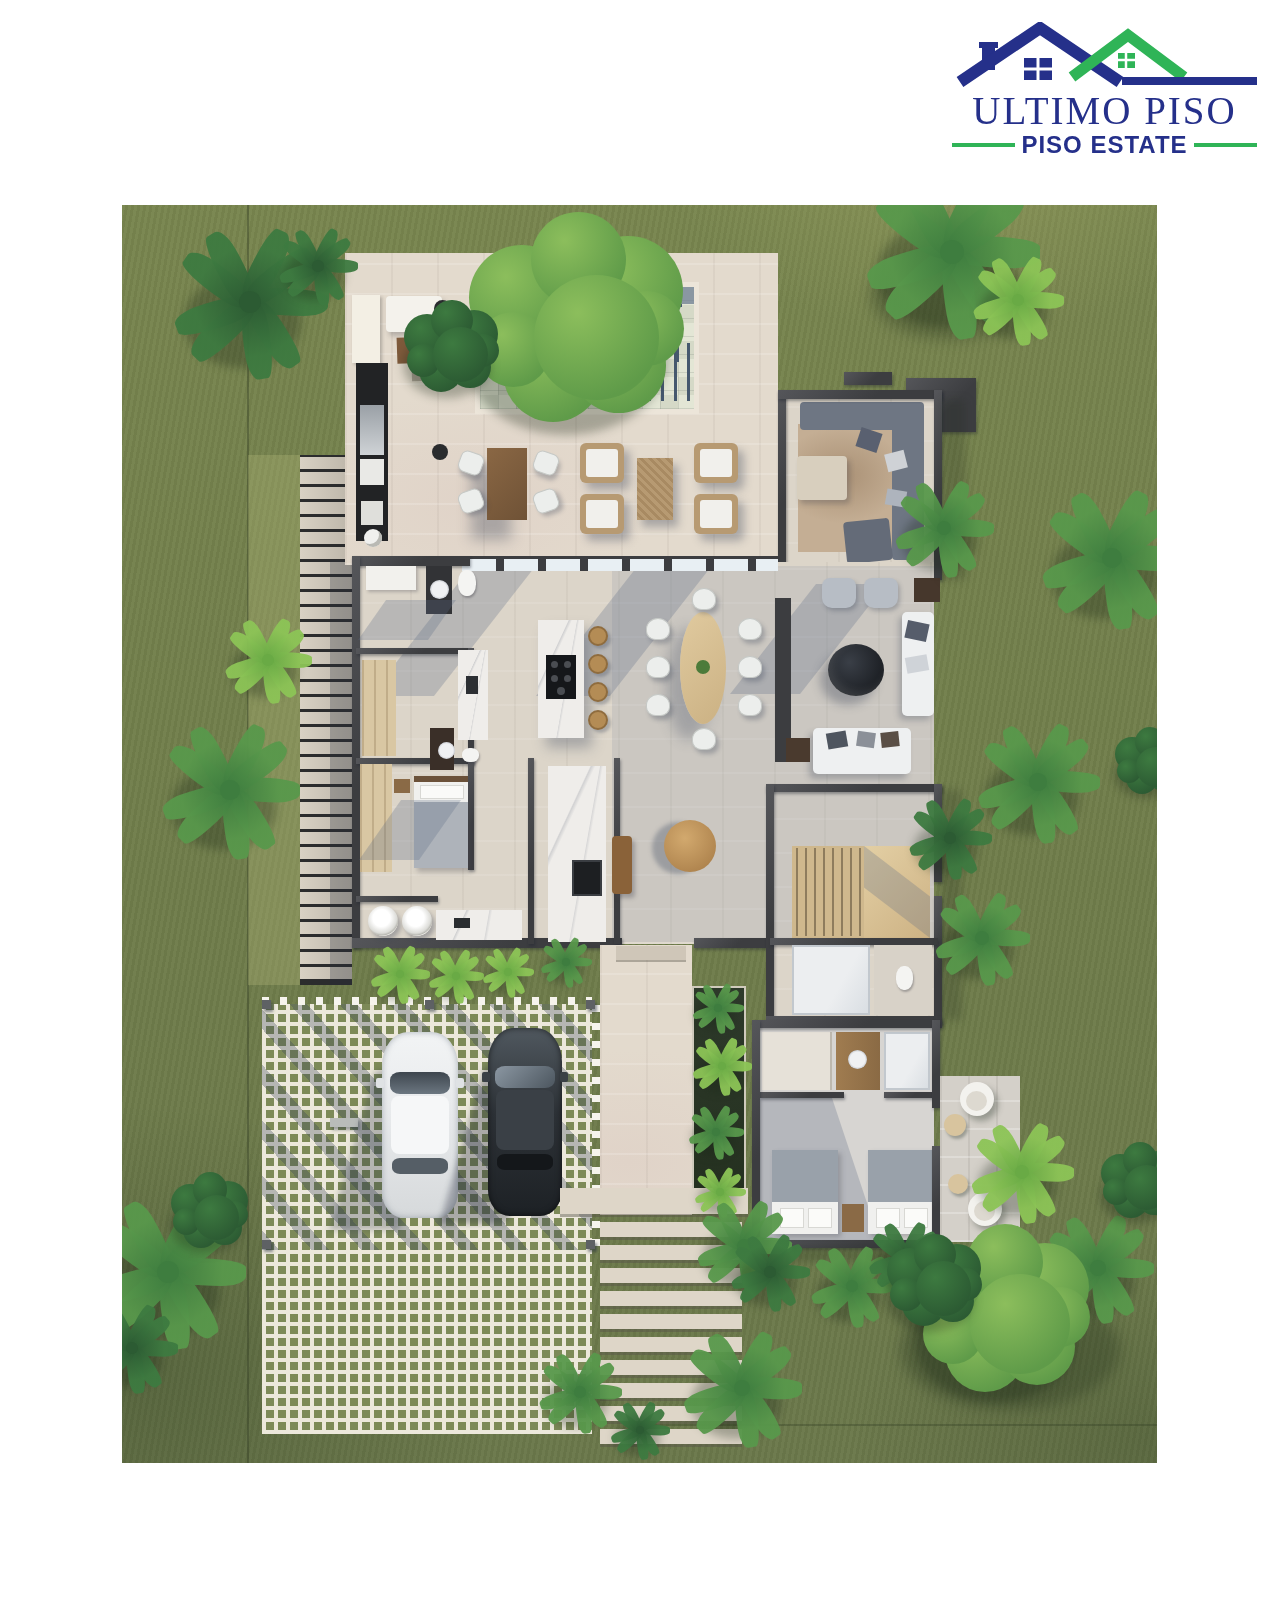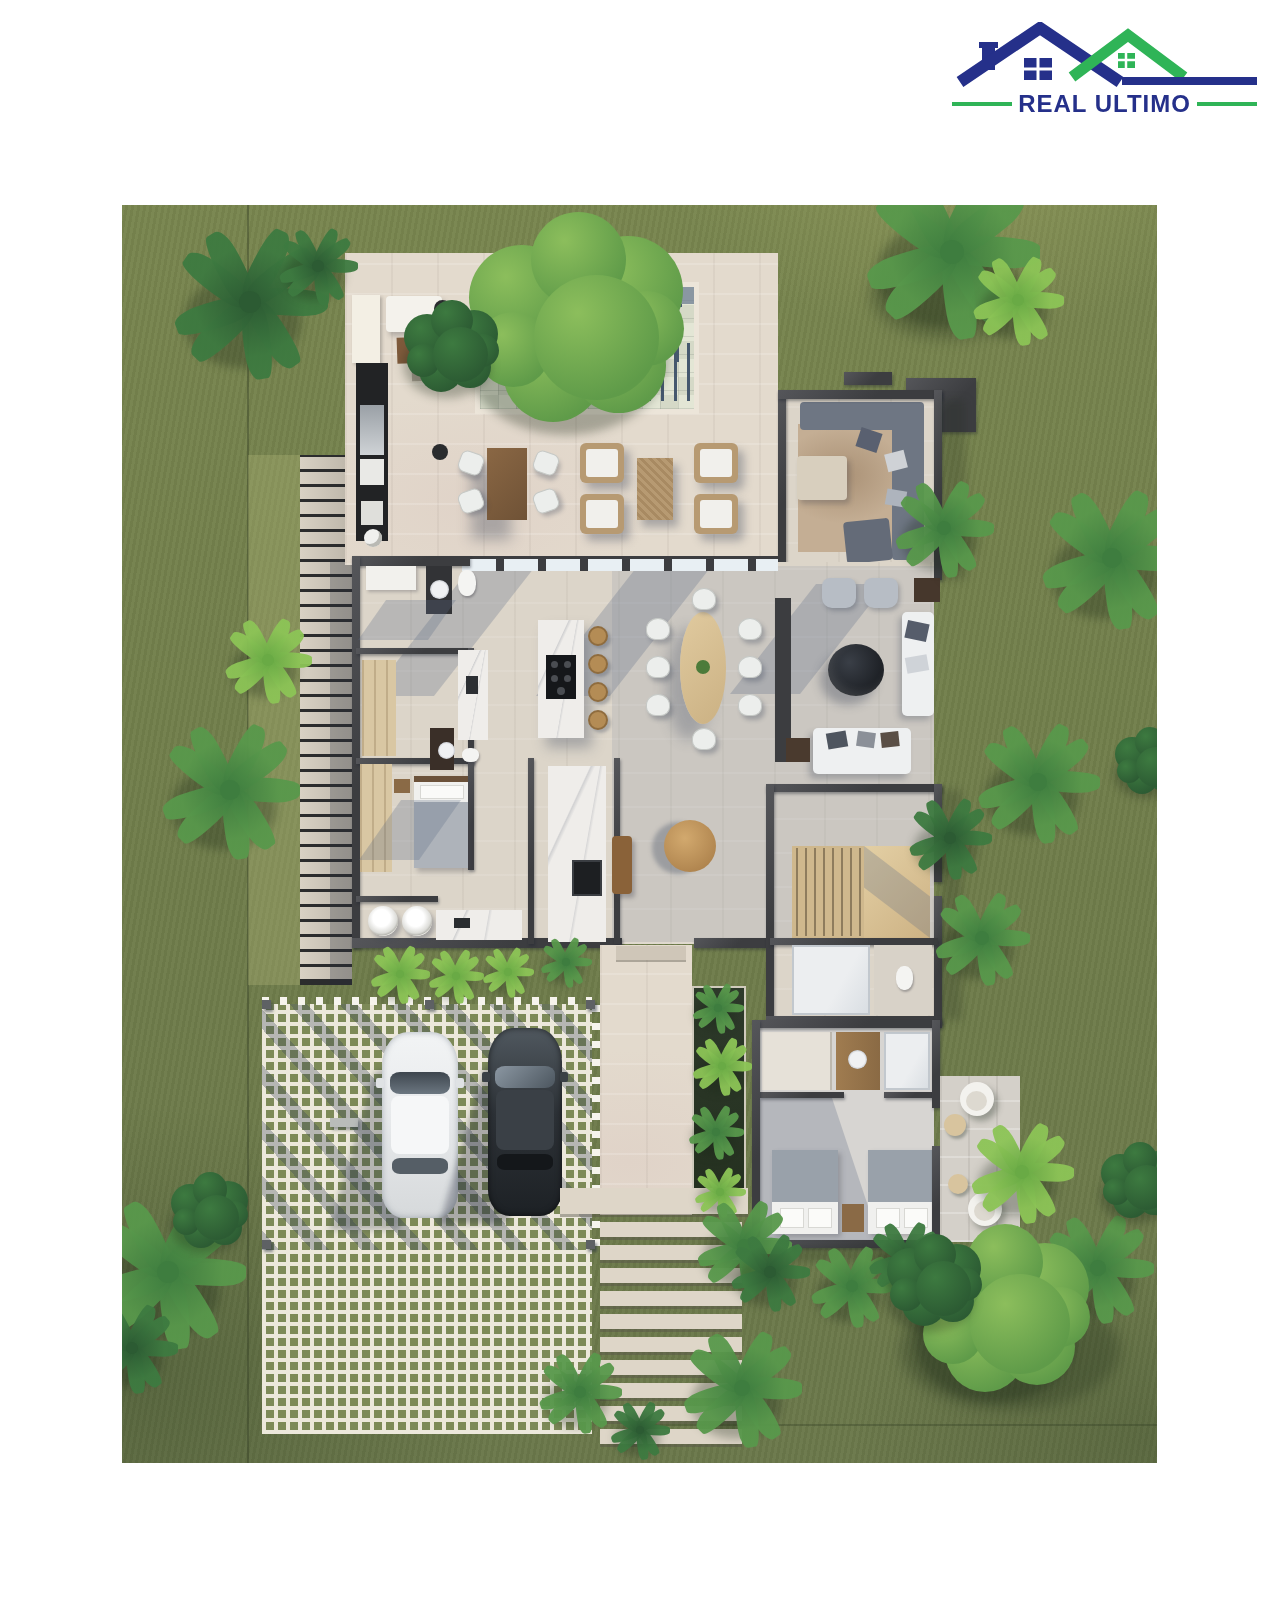--- a/index.html
+++ b/index.html
@@ -105,23 +105,24 @@
       <line x1="86" y1="36" x2="86" y2="58" stroke="#fff" stroke-width="3"></line>
       <line x1="72" y1="47" x2="100" y2="47" stroke="#fff" stroke-width="3"></line>
 
       <polyline points="120,55 176,13 232,55" fill="none" stroke="var(--green)" stroke-width="11"></polyline>
       <rect x="166" y="31" width="17" height="15" fill="var(--green)"></rect>
       <line x1="174" y1="31" x2="174" y2="46" stroke="#fff" stroke-width="2.5"></line>
       <line x1="166" y1="38" x2="183" y2="38" stroke="#fff" stroke-width="2.5"></line>
 
       <rect x="170" y="55" width="135" height="8" fill="var(--navy)"></rect>
     </svg>
+    <div class="logo-title">ULTIMO PISO</div>
     <div class="logo-tagline">
       <i class="tag-line"></i>
-      <span>REAL ULTIMO</span>
+      <span>PISO ESTATE</span>
       <i class="tag-line"></i>
     </div>
   </header>
 
   <div id="scene">
 
     <div class="a lot-line-v"></div>
     <div class="a lot-line-h"></div>
     <div class="a tree-shadow" style="left:380px;top:320px;width:280px;height:150px;"></div>
     <div class="a tree-shadow" style="left:870px;top:250px;width:160px;height:90px;"></div>

